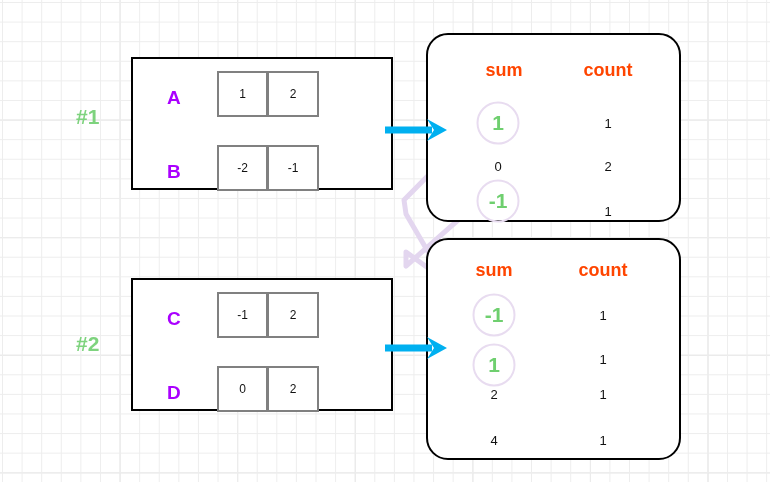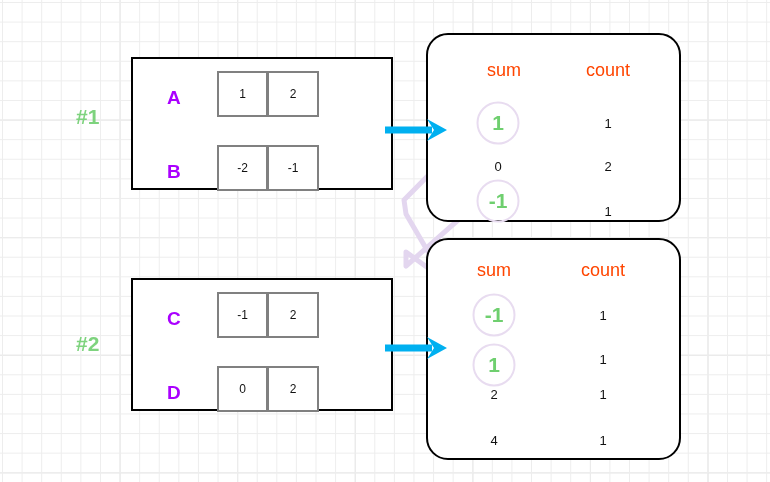--- a/index.html
+++ b/index.html
@@ -75,21 +75,21 @@
     border: 2px solid #000000;
     border-radius: 22px;
     background: #ffffff;
     box-sizing: border-box;
   }
 
   .col-head {
     position: absolute;
     color: #ff4500;
     font-size: 18px;
-    font-weight: normal;
+    font-weight: bold;
     white-space: nowrap;
     transform: translateX(-50%);
   }
 
   .agg-val {
     position: absolute;
     font-size: 13px;
     color: #111111;
     white-space: nowrap;
     transform: translate(-50%, -50%);

